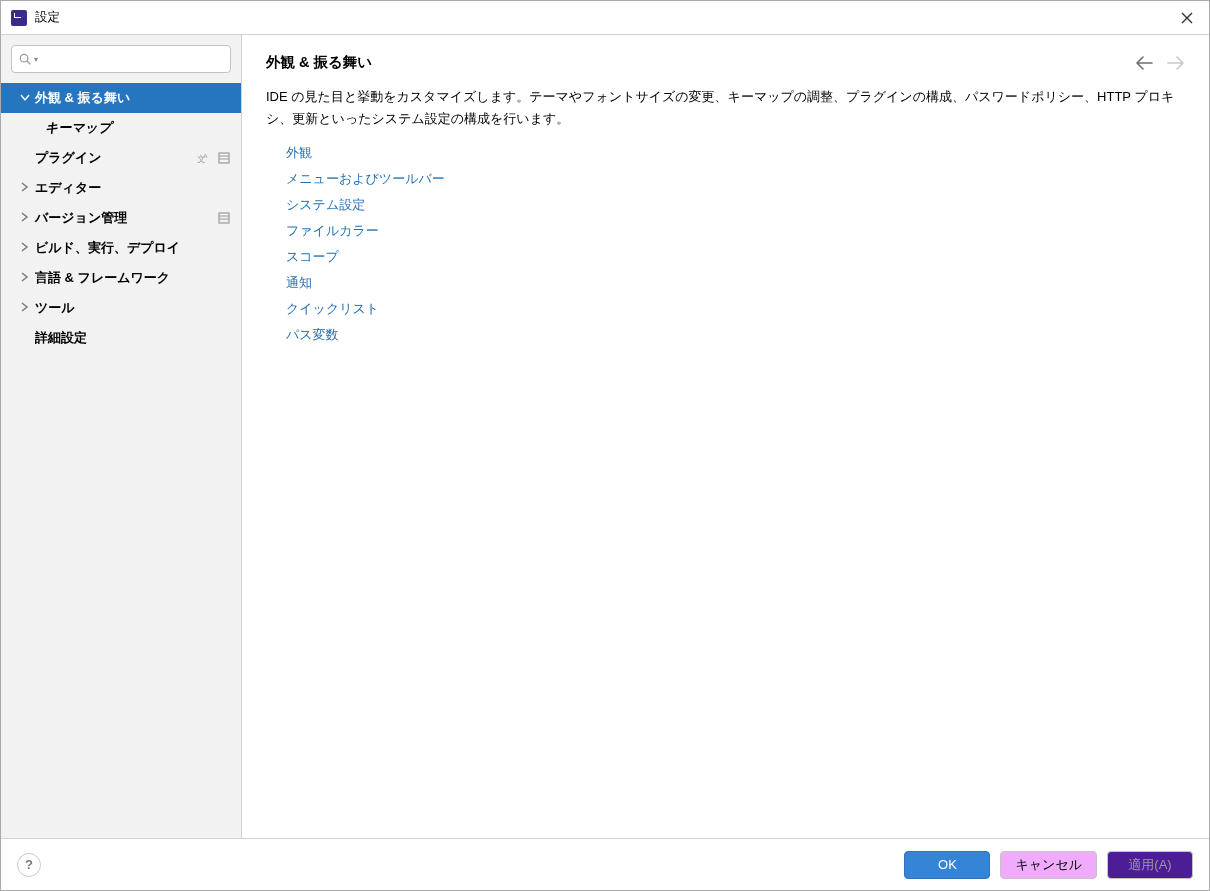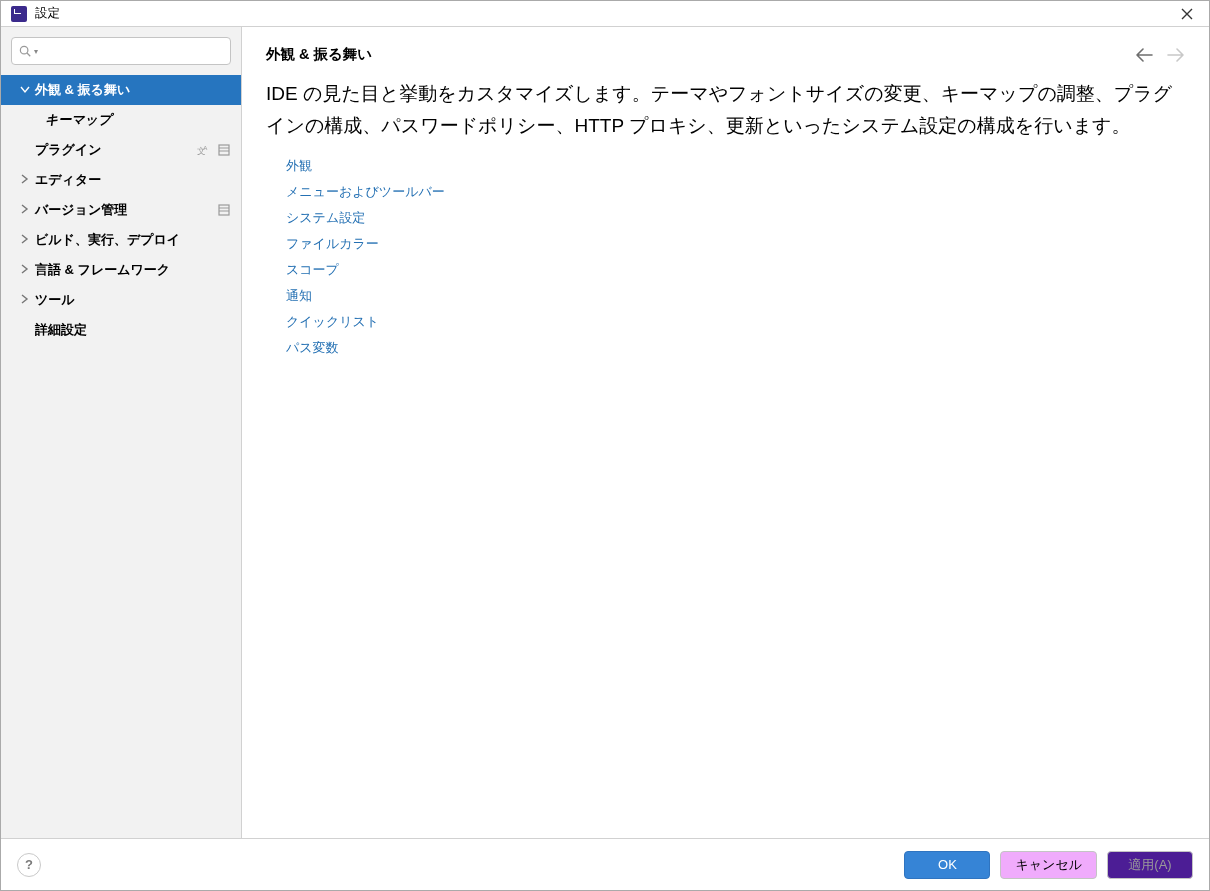--- a/index.html
+++ b/index.html
@@ -10,21 +10,21 @@
     color: #000;
     background: #fff;
     width: 1210px;
     height: 891px;
     display: flex;
     flex-direction: column;
     border: 1px solid #aaa;
   }
   
   .titlebar {
-    height: 26px;
+    height: 34px;
     display: flex;
     align-items: center;
     padding: 0 10px;
     border-bottom: 1px solid #d1d1d1;
     background: #fff;
     font-family: Liberation Mono, monospace;
   }
   .titlebar .app-icon {
     width: 16px; height: 16px;
     margin-right: 8px;
@@ -156,21 +156,21 @@
     cursor: pointer;
   }
   .nav-arrow.back { color: #6e6e6e; }
   .nav-arrow.fwd  { color: #c8c8c8; cursor: default; }
   .main-body {
     flex: 1;
     padding: 0 24px 12px 24px;
     overflow-y: auto;
   }
   .description {
-    font-size: 19px;
+    font-size: 13px;
     line-height: 1.7;
     margin-bottom: 14px;
   }
   .links {
     padding-left: 20px;
     display: flex;
     flex-direction: column;
     gap: 8px;
     text-align: right;
   }

